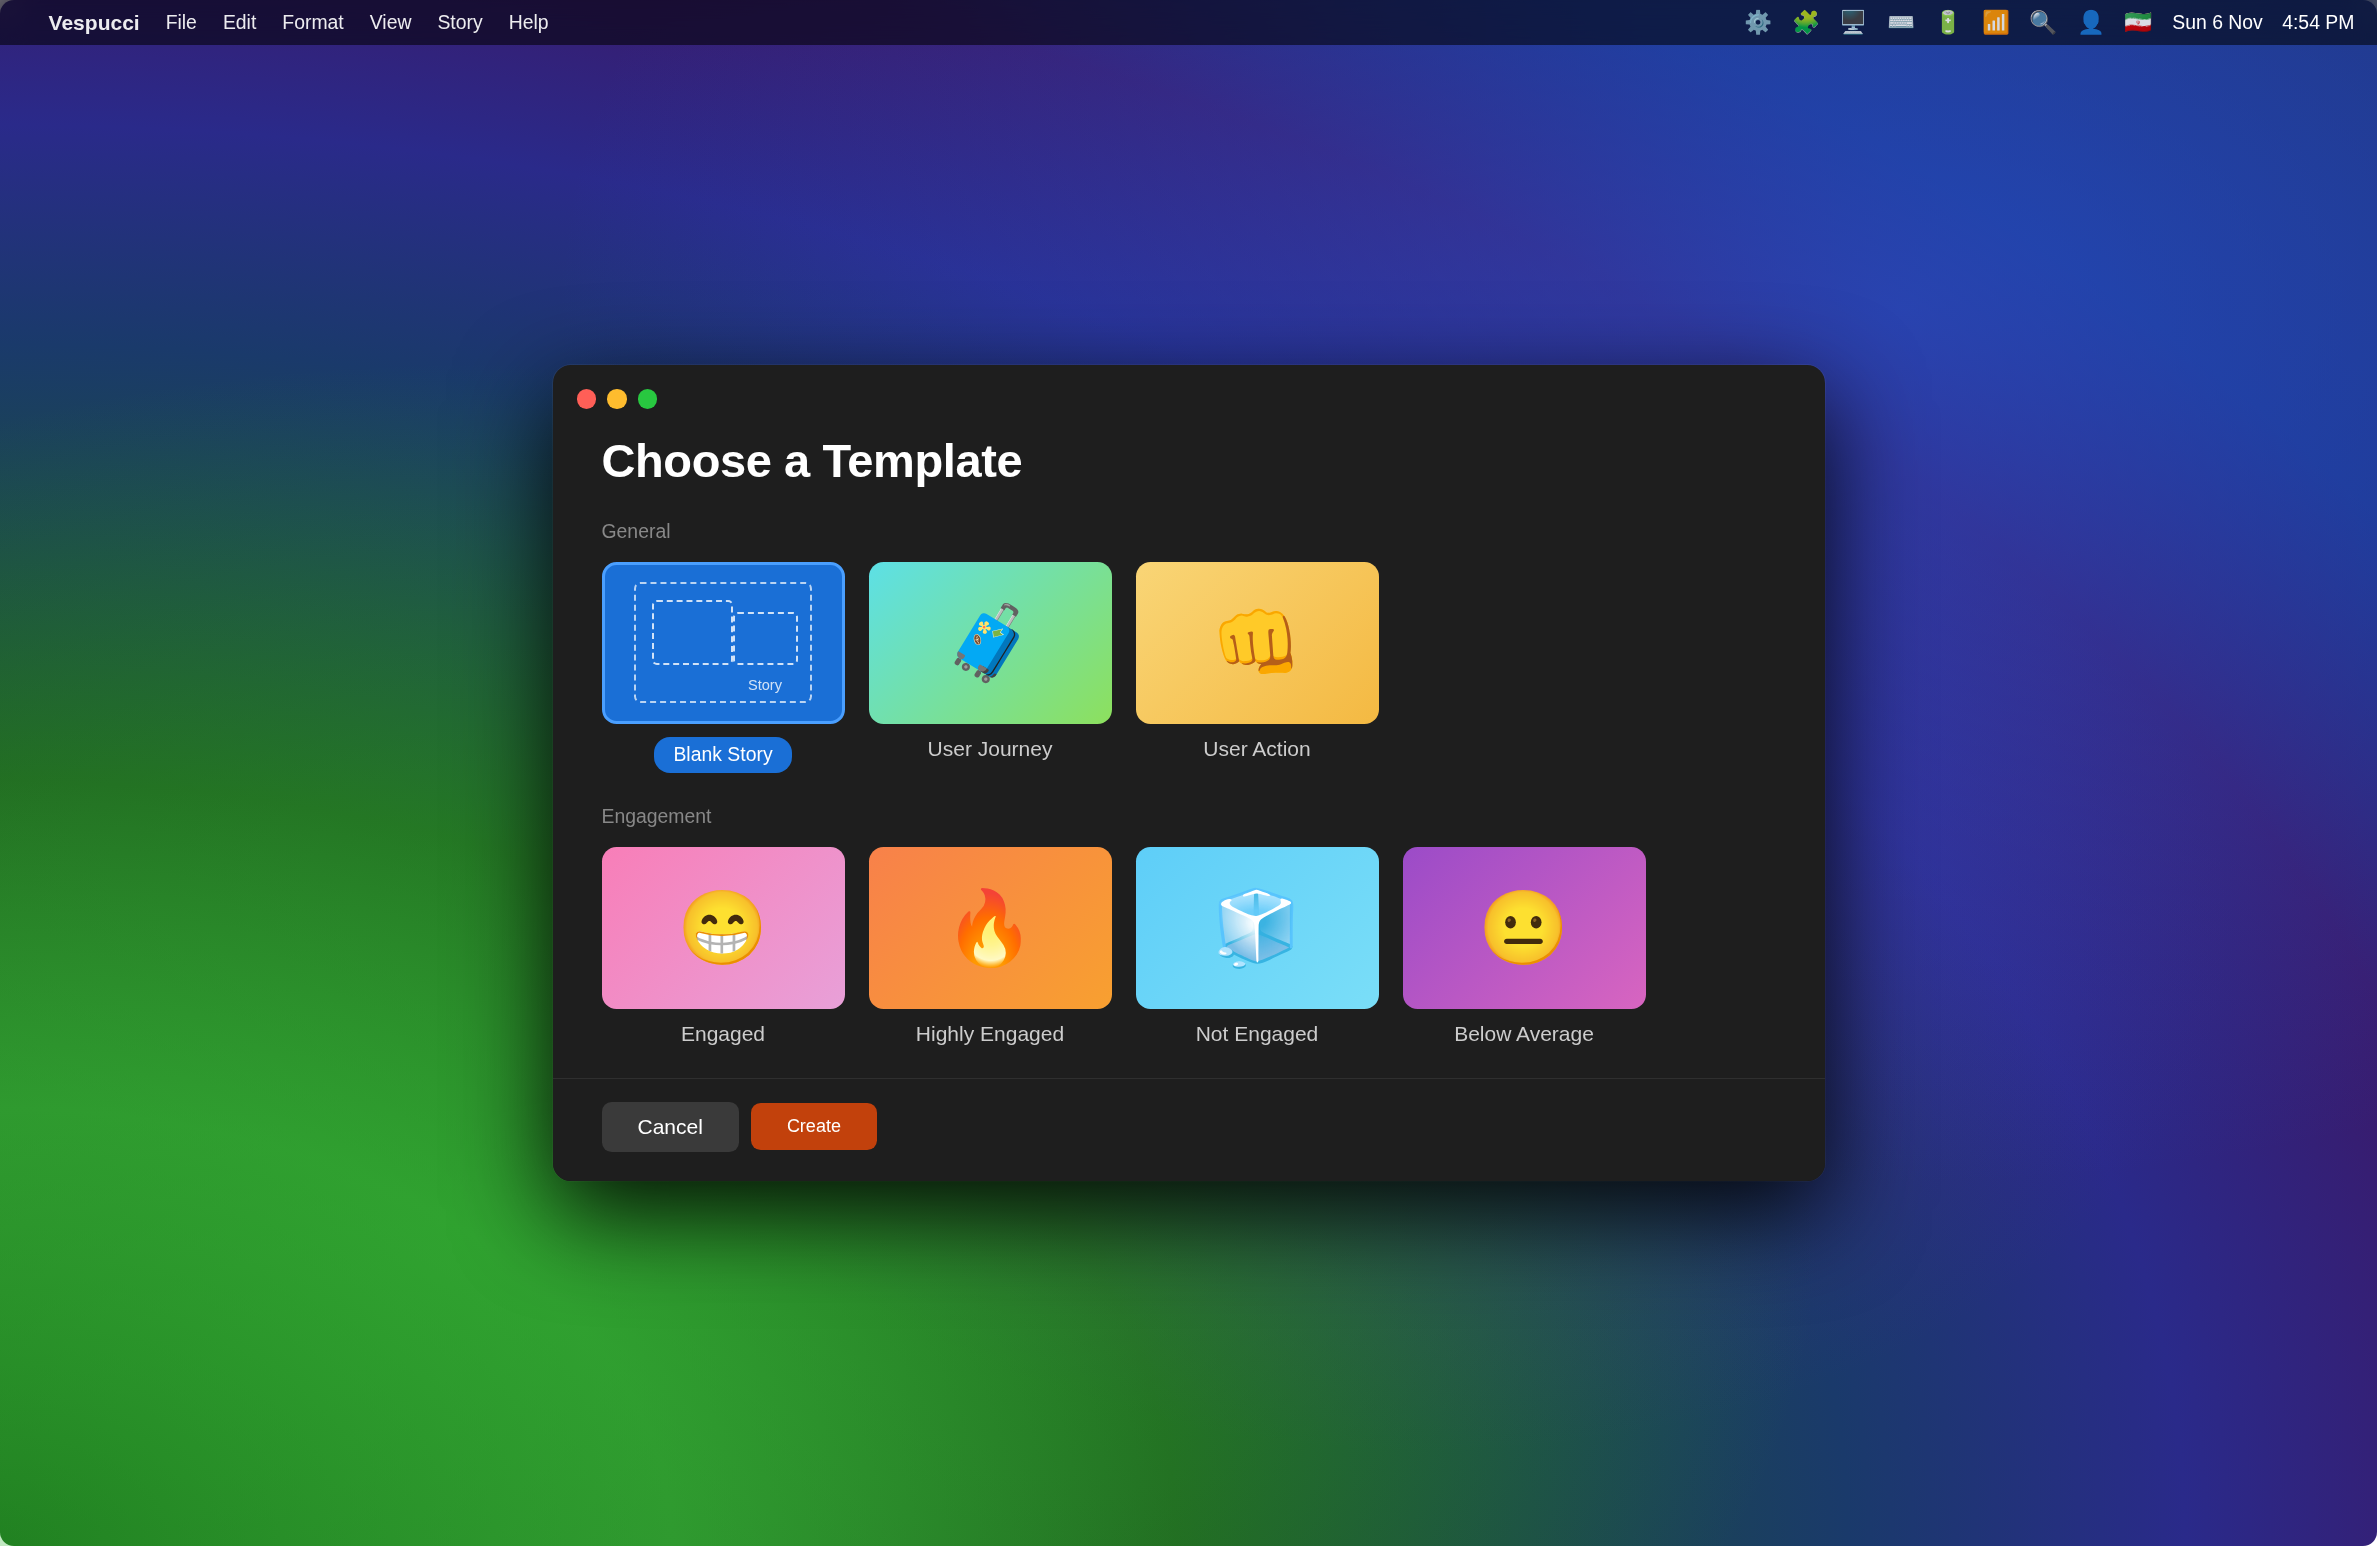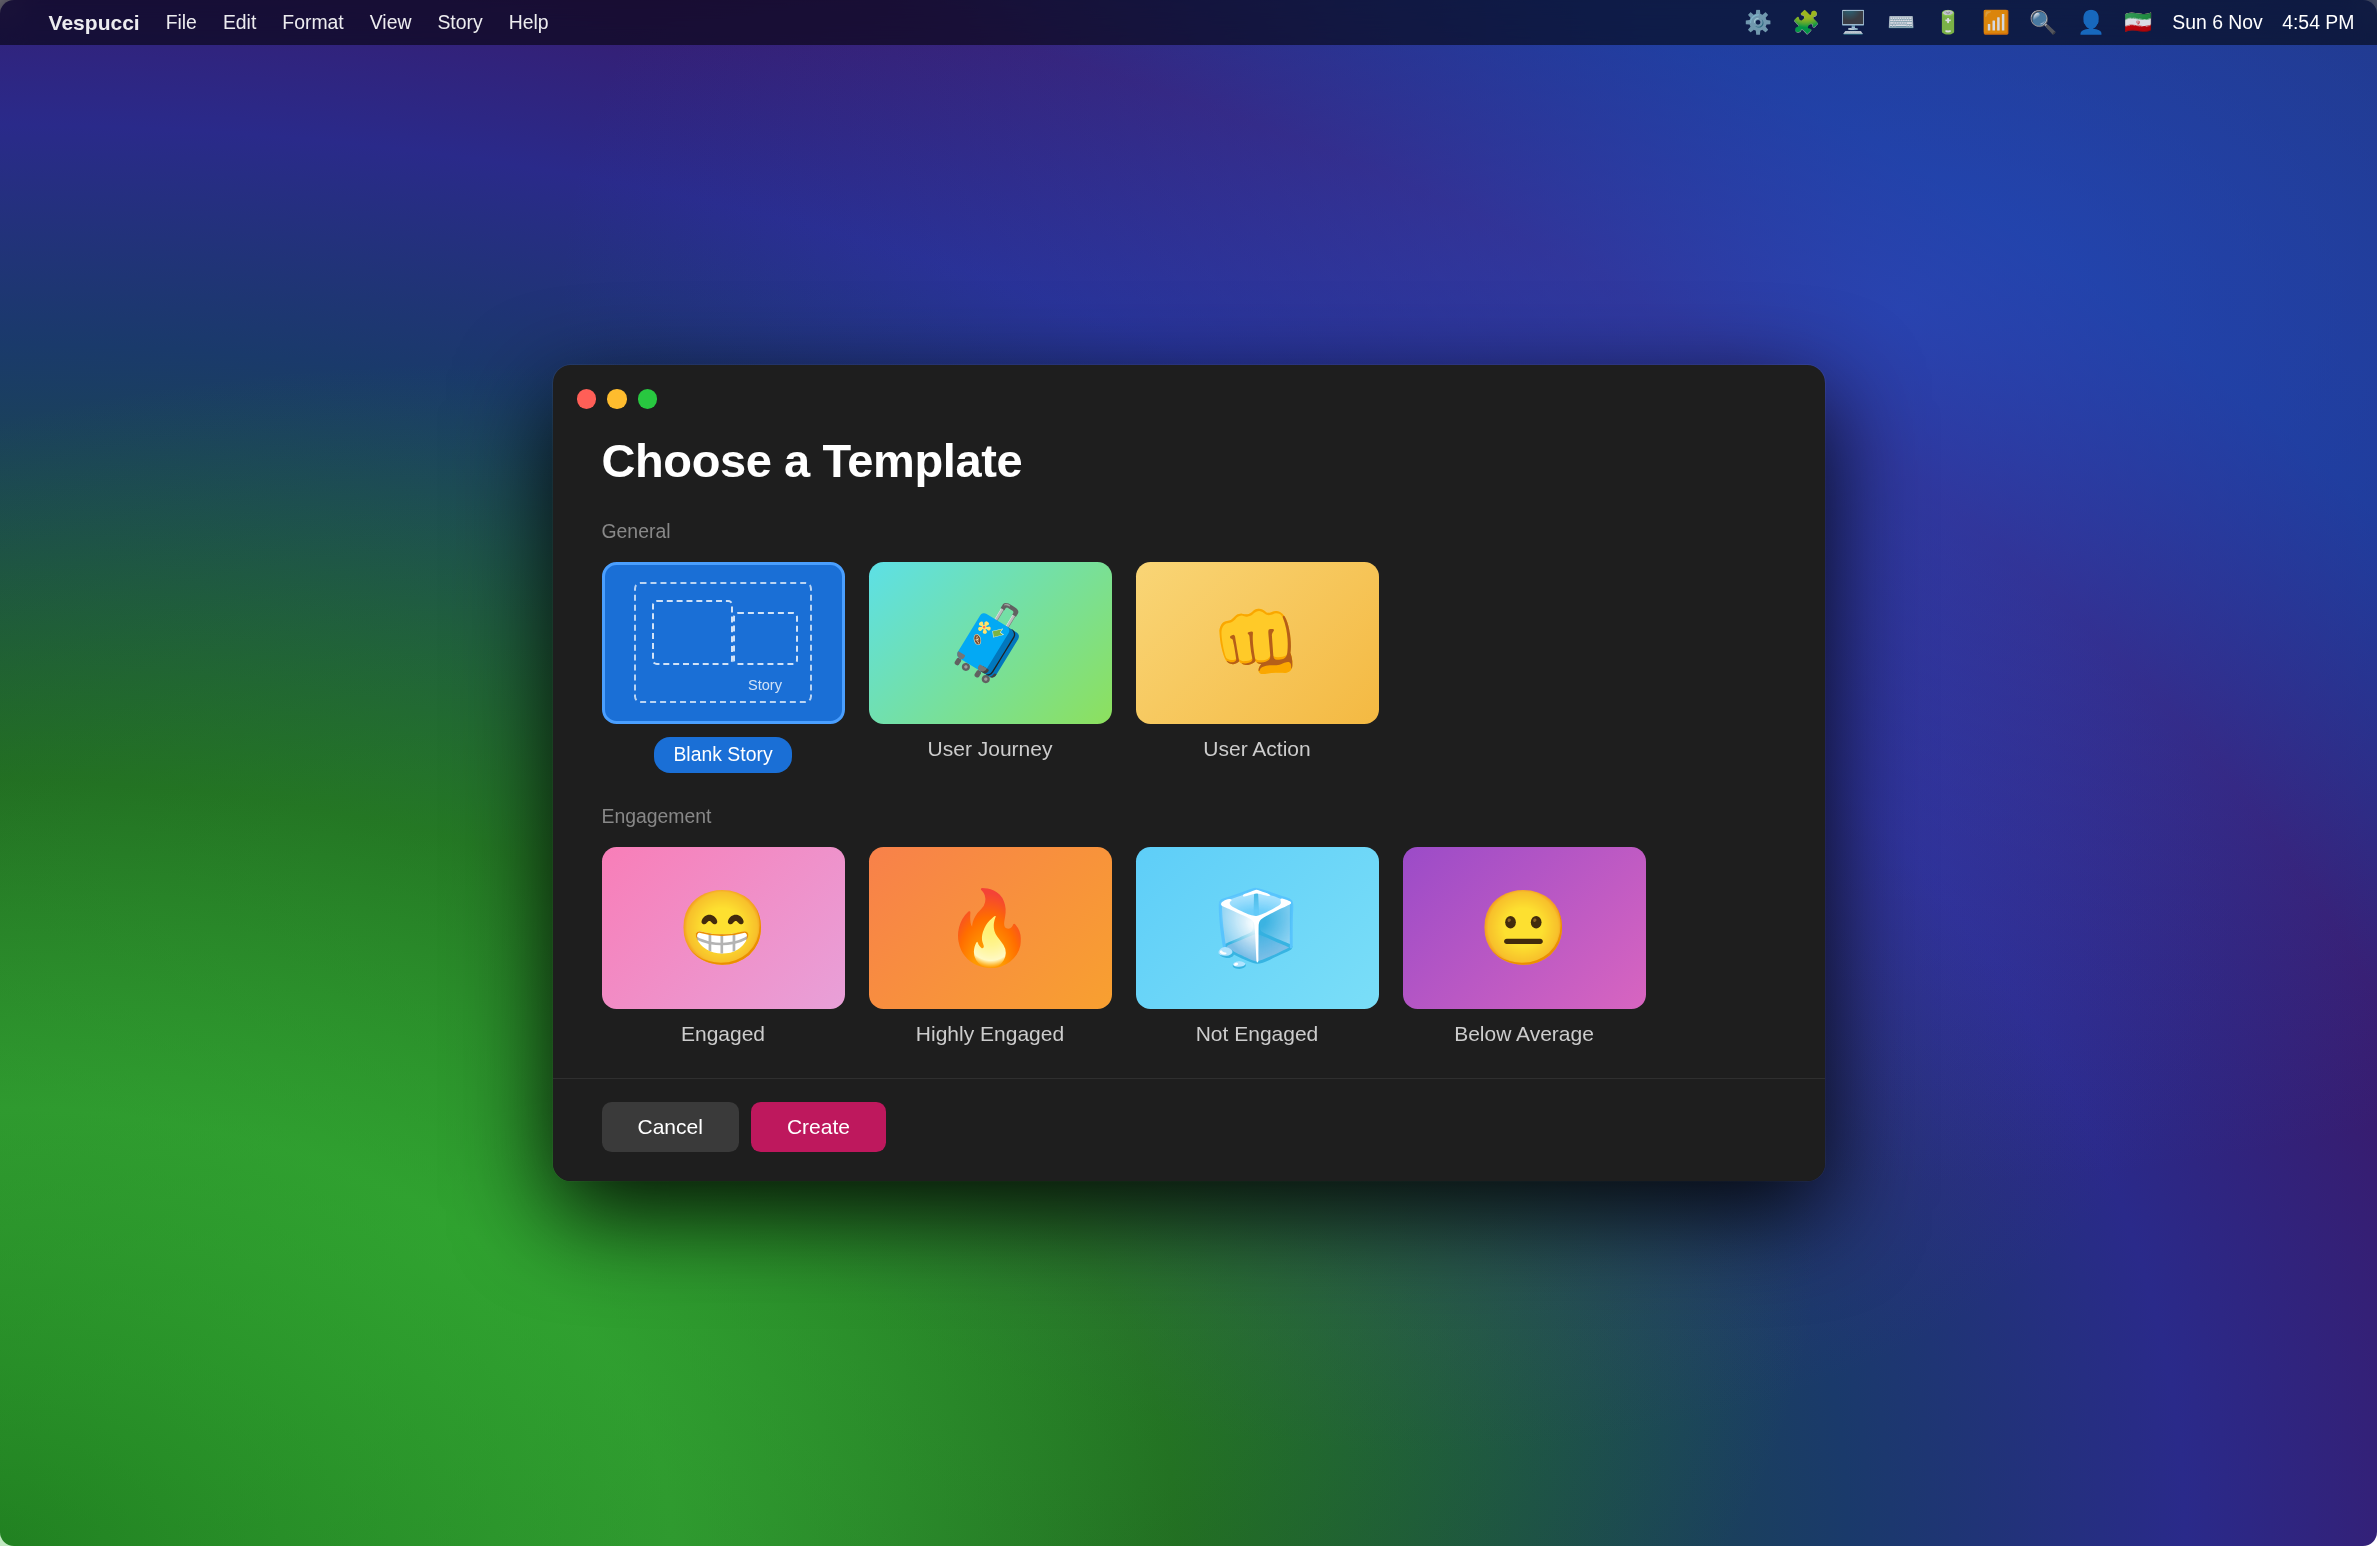--- a/index.html
+++ b/index.html
@@ -268,26 +268,26 @@
       border: none;
       padding: 13px 36px;
       border-radius: 9.7px;
       font-size: 21px;
       cursor: pointer;
       font-family: inherit;
       font-weight: 500;
     }
 
     .btn-create {
-      background: #be185d;
+      background: #c2410c;
       color: white;
       border: none;
       padding: 13px 36px;
       border-radius: 9.7px;
-      font-size: 21px;
+      font-size: 18px;
       cursor: pointer;
       font-family: inherit;
       font-weight: 500;
     }
 
     .menubar-icon {
       font-size: 22.6px;
       opacity: 0.85;
     }
 

